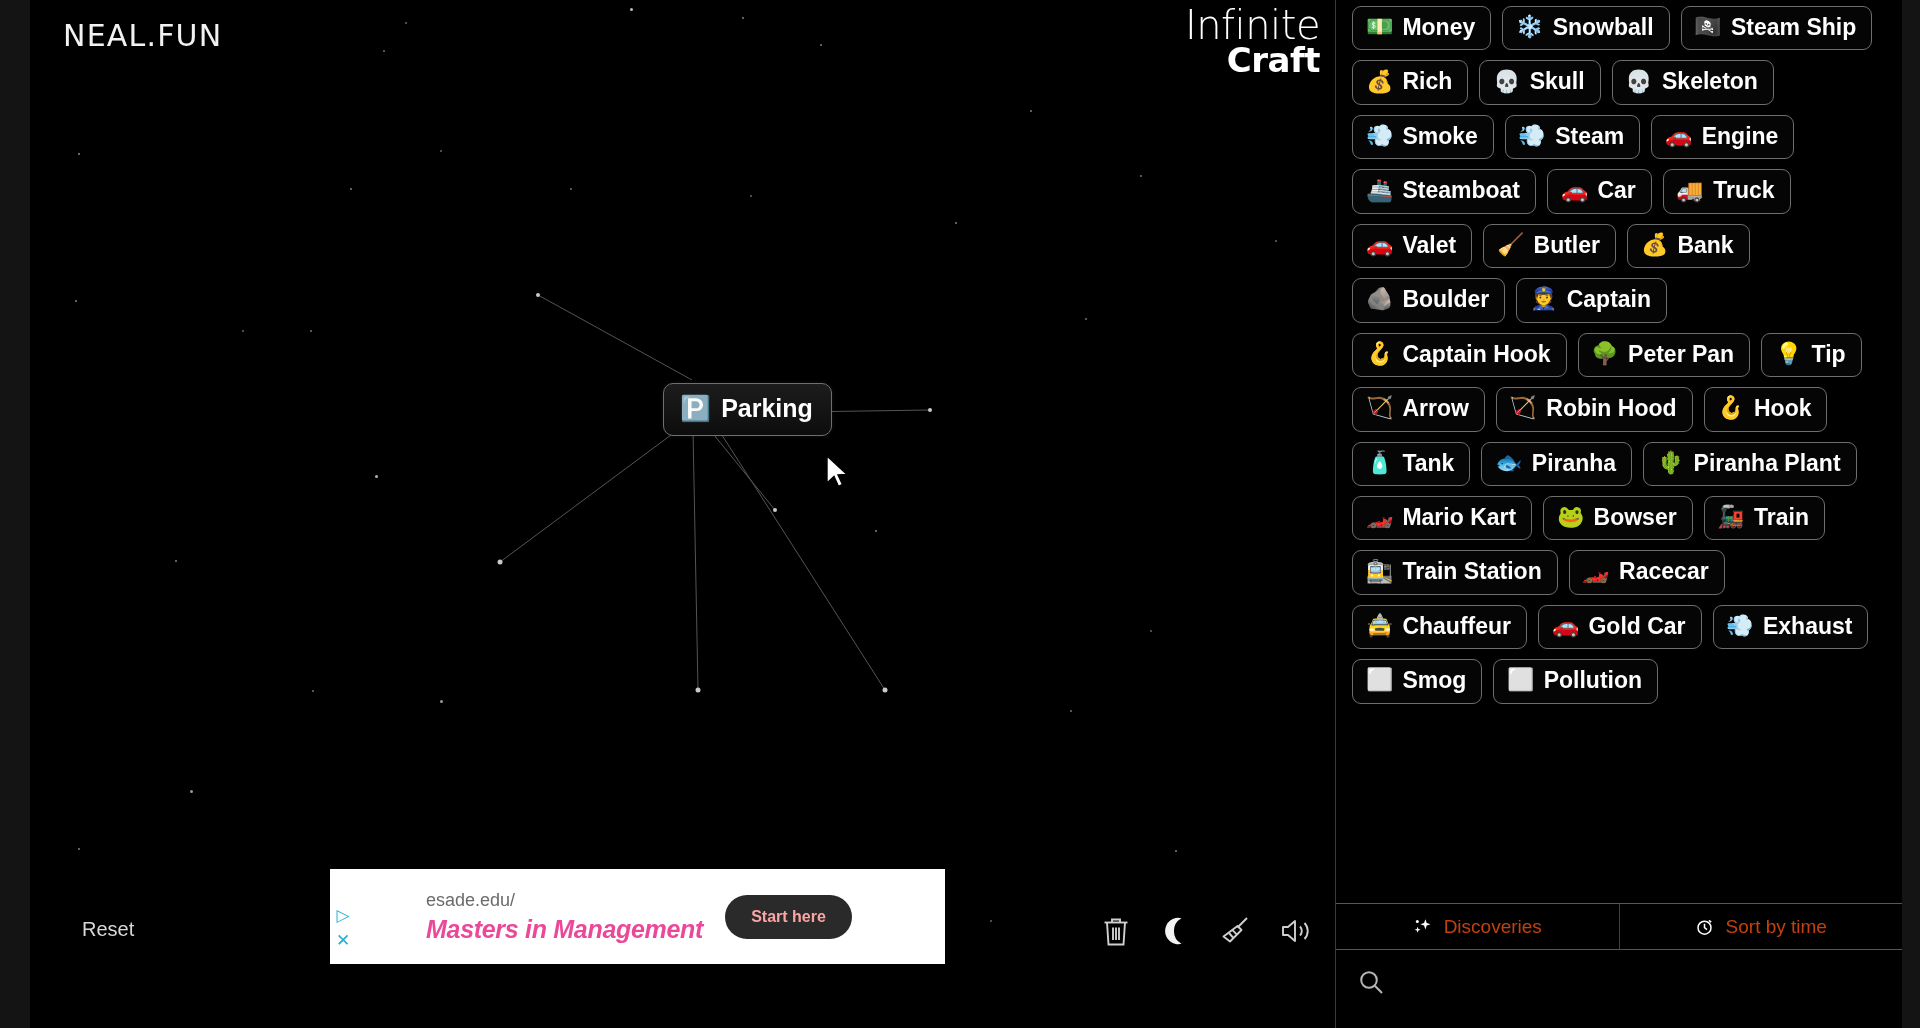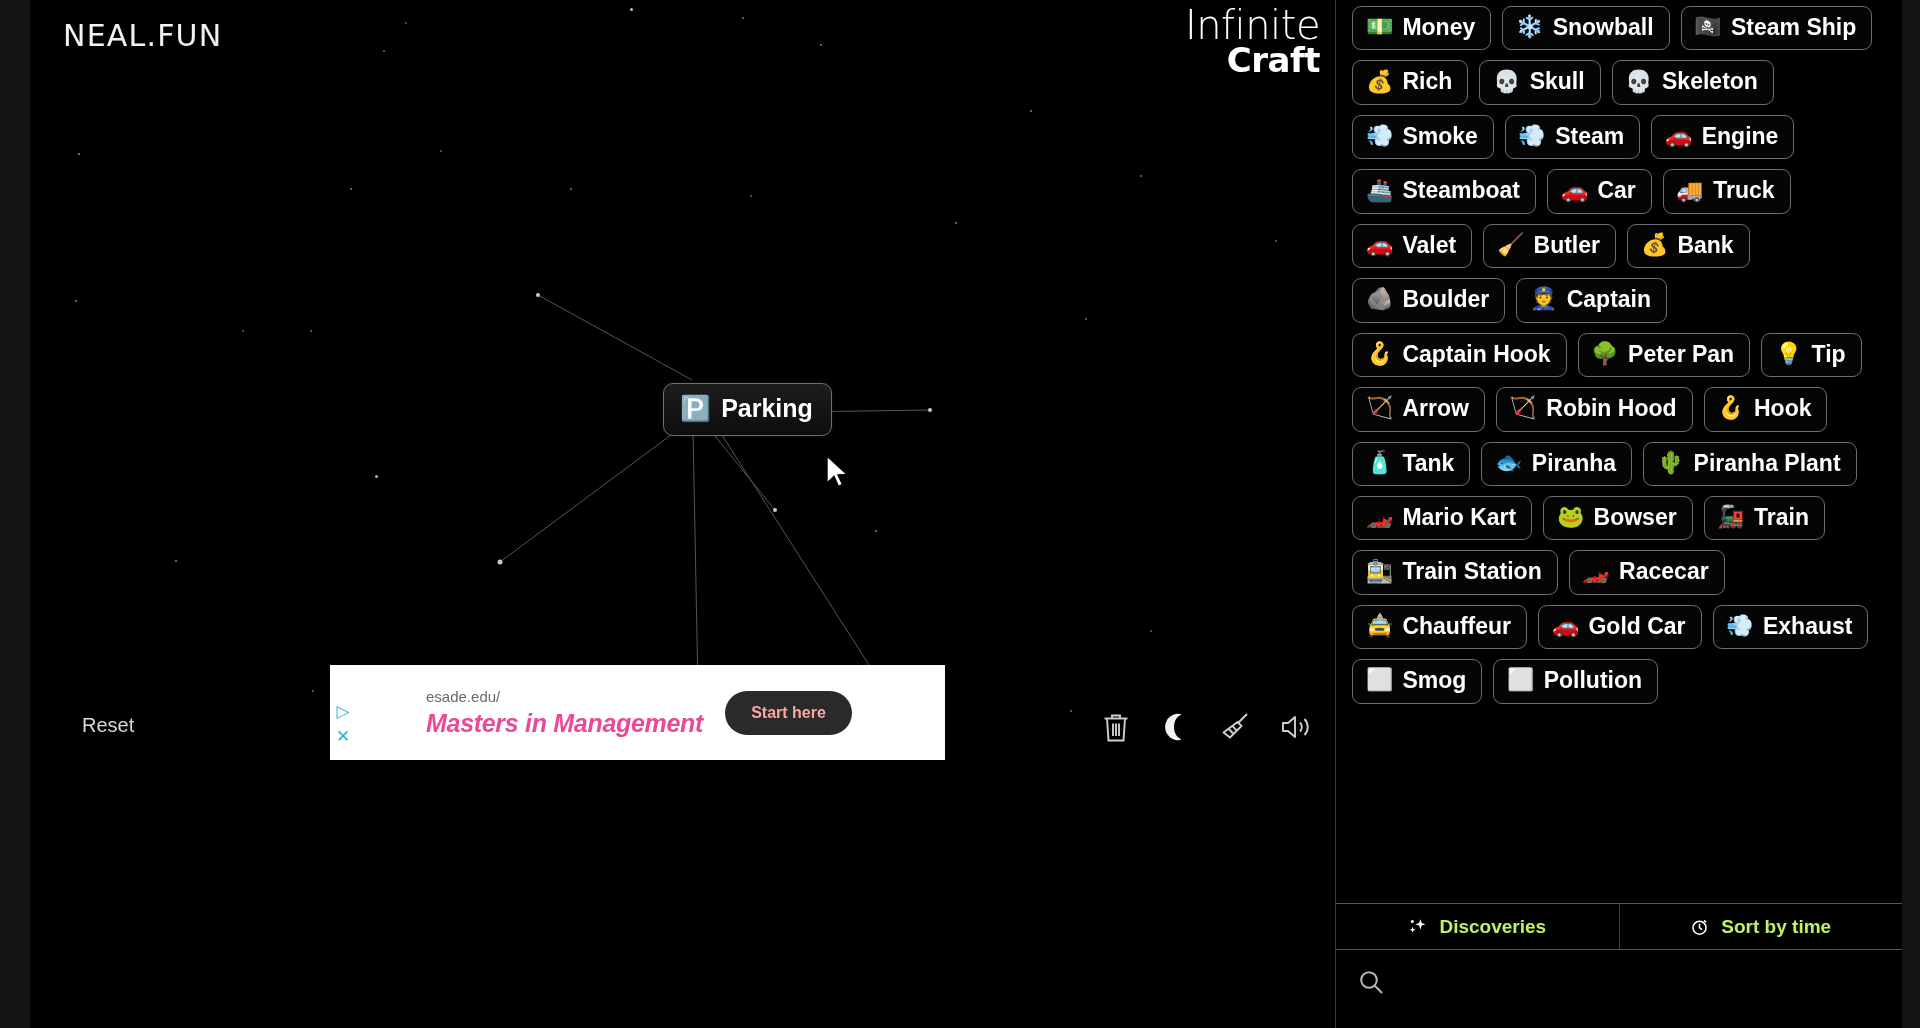--- a/index.html
+++ b/index.html
@@ -10,21 +10,21 @@
     overflow:hidden;
   }
   #app { position:relative; width:1920px; height:1028px; background:#000; }
 
   
   .edge-left  { position:absolute; left:0; top:0; width:30px; height:1028px; background:#141414; z-index:40; }
   .edge-right { position:absolute; right:0; top:0; width:18px; height:1028px; background:#141414; z-index:40; }
 
   
   #canvas {
-    position:absolute; left:30px; top:0; width:1305px; height:760px;
+    position:absolute; left:30px; top:0; width:1305px; height:964px;
     background:#000; overflow:hidden;
   }
   .star { position:absolute; background:#fff; border-radius:50%; }
 
   #lines { position:absolute; left:0; top:0; width:1305px; height:1028px; }
 
   
   .neal-logo {
     position:absolute; left:33px; top:18px;
     font-family:"DejaVu Sans", sans-serif;
@@ -70,21 +70,21 @@
   
   .ad {
     position:absolute; left:300px; bottom:0; width:615px; height:95px;
     background:#fff; display:flex; align-items:center; z-index:28;
     font-family:"Liberation Sans", sans-serif;
   }
   .ad-side { width:26px; height:100%; display:flex; flex-direction:column;
              justify-content:center; align-items:center; gap:8px; padding-top:22px;}
   .ad-side .glyph { color:#2ab0d4; font-size:17px; line-height:1; }
   .ad-body { flex:1; display:flex; align-items:center; gap:22px; padding-left:70px; }
-  .ad-text .ad-url { font-size:15px; color:#6b6b6b; margin-bottom:4px; }
+  .ad-text .ad-url { font-size:18px; color:#6b6b6b; margin-bottom:4px; }
   .ad-text .ad-head { font-size:25px; color:#ec4899; font-weight:700; letter-spacing:-0.3px;font-style:italic; }
   .ad-cta {
     background:#2a2a2a; color:#fca5a5; font-size:16px; font-weight:700;
     padding:13px 26px; border-radius:24px; white-space:nowrap;
   }
 
   
   #sidebar {
     position:absolute; right:18px; top:0; width:567px; height:1028px;
     background:#000; border-left:1px solid #3a3a3a;
@@ -103,21 +103,21 @@
     line-height:1.15;
   }
   .item .emoji { font-size:22px; line-height:1; }
 
   .tabs {
     display:flex; border-top:1px solid #565656; border-bottom:1px solid #565656;
     height:47px; flex:0 0 47px;
   }
   .tab {
     flex:1; display:flex; align-items:center; justify-content:center; gap:12px;
-    color:#bef264; font-size:19px; font-weight:700;
+    color:#c2410c; font-size:19px; font-weight:400;
   }
   .tab + .tab { border-left:1px solid #701a75; }
 
   .searchbar {
     flex:0 0 78px; display:flex; align-items:center; gap:16px;
     padding:0 22px 14px 22px;
   }
   .search-input {
     flex:1; background:transparent; border:none; outline:none;
     color:#bdbdbd; font-size:23px; font-family:"Liberation Sans", sans-serif;

